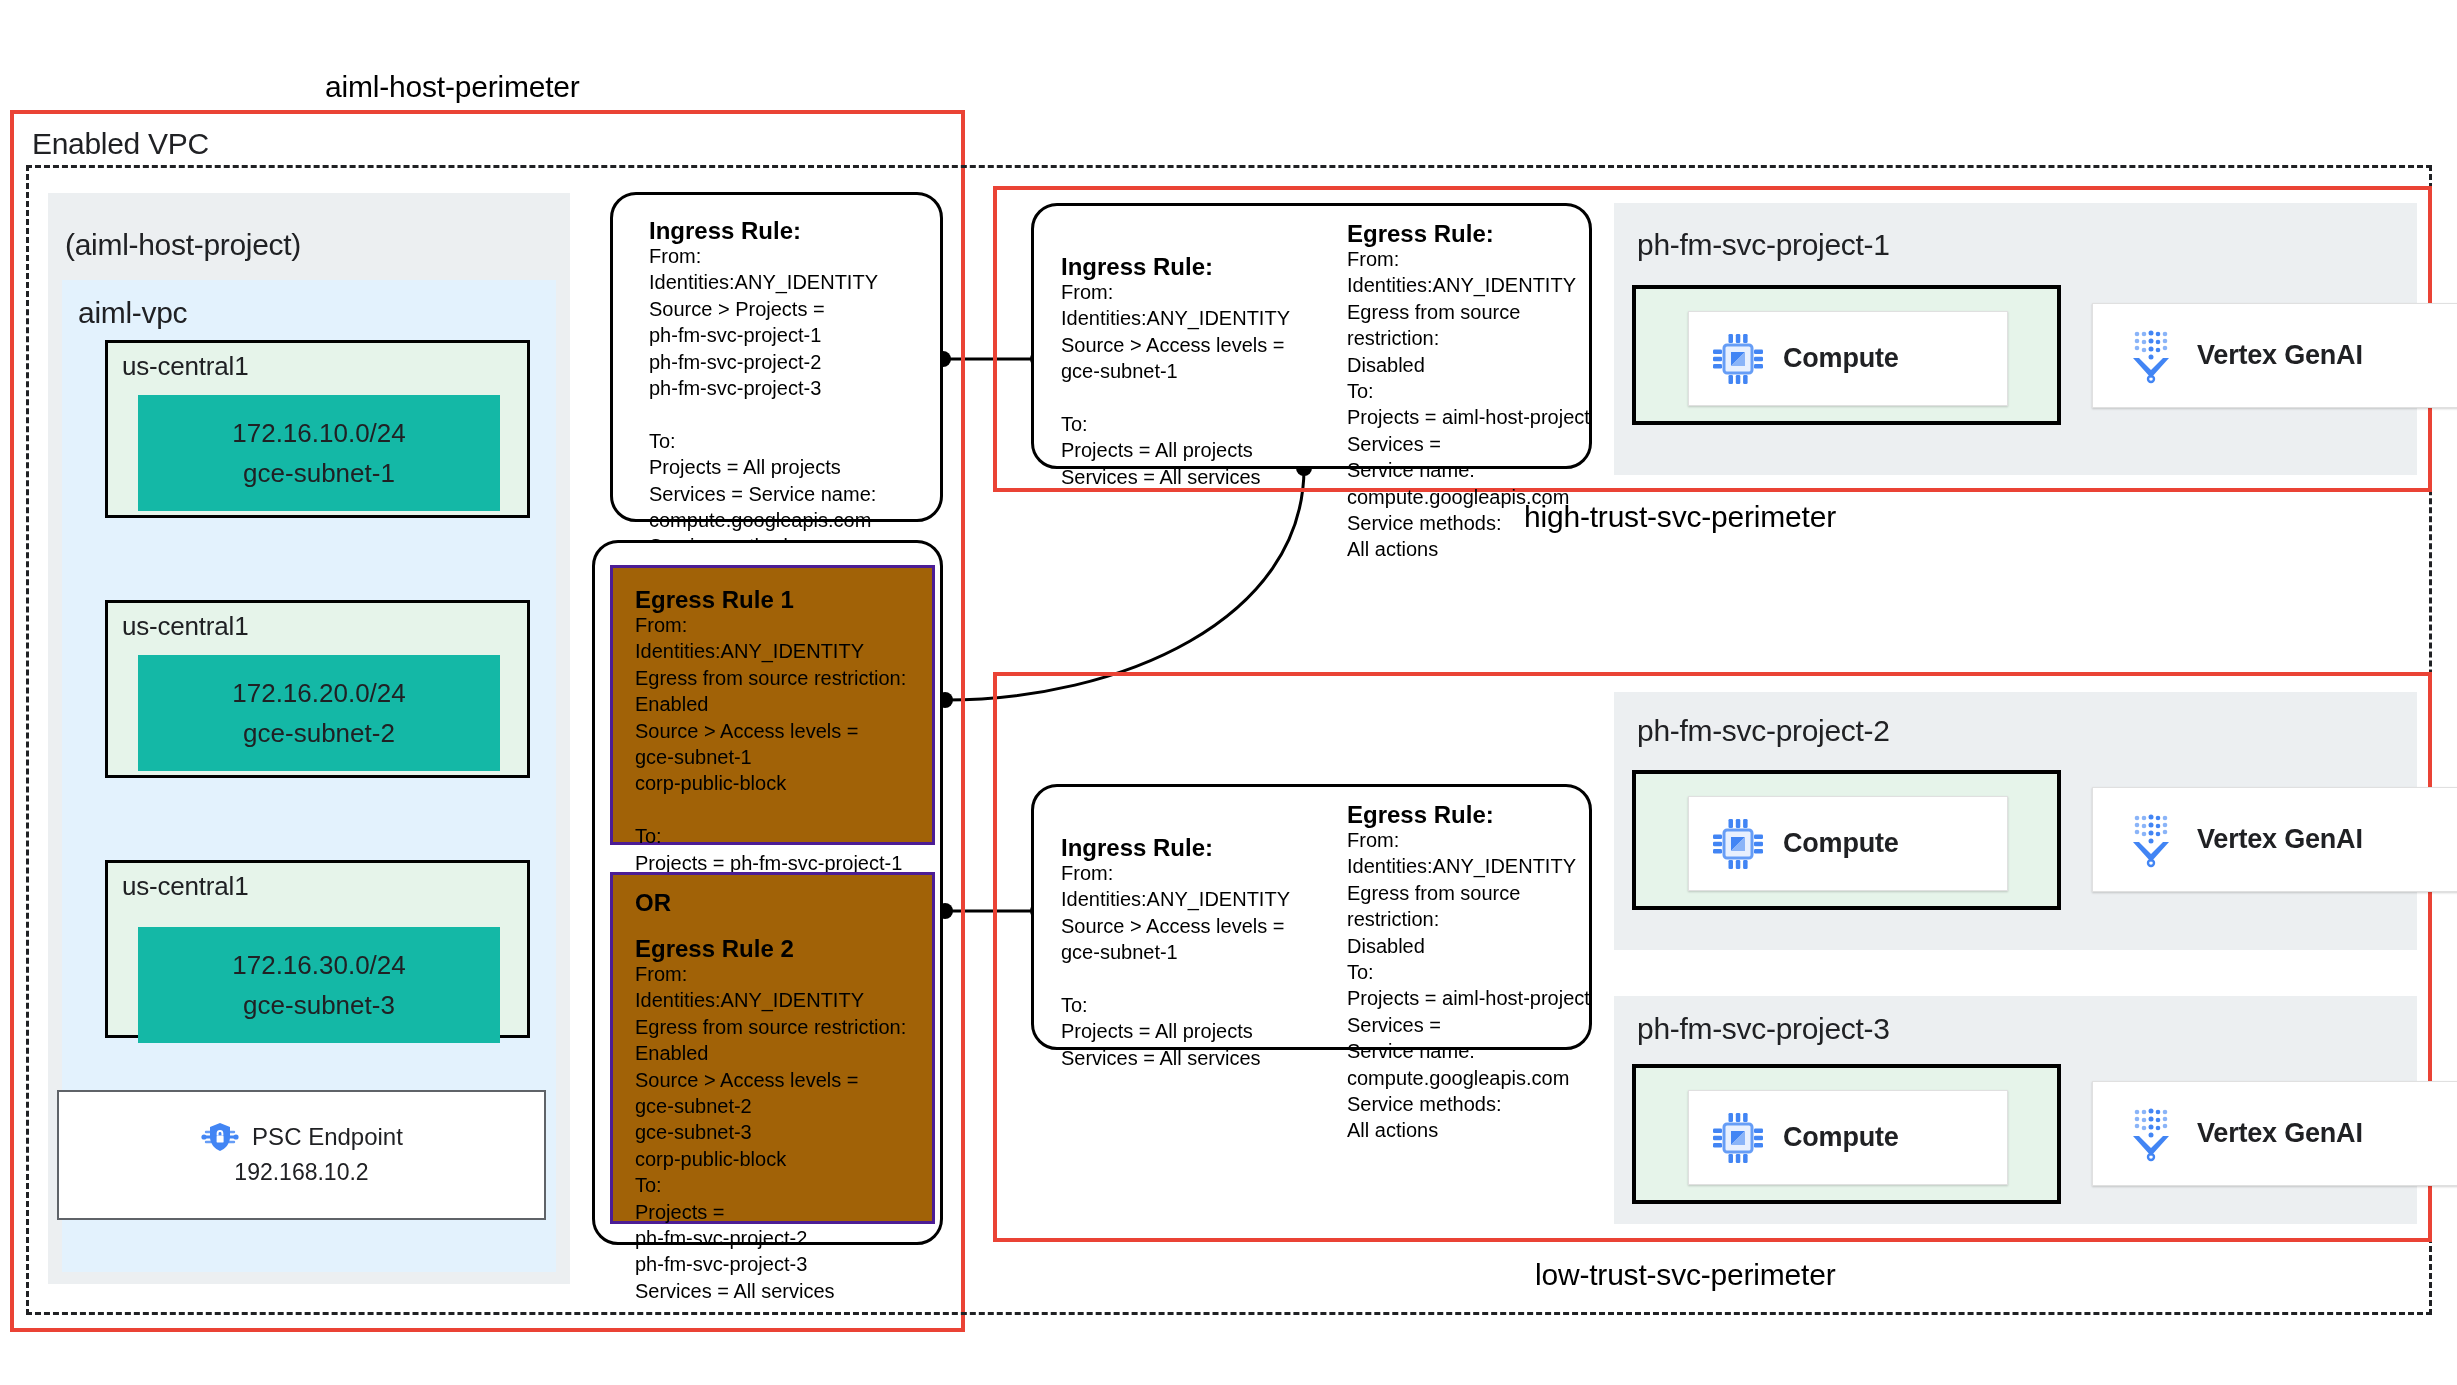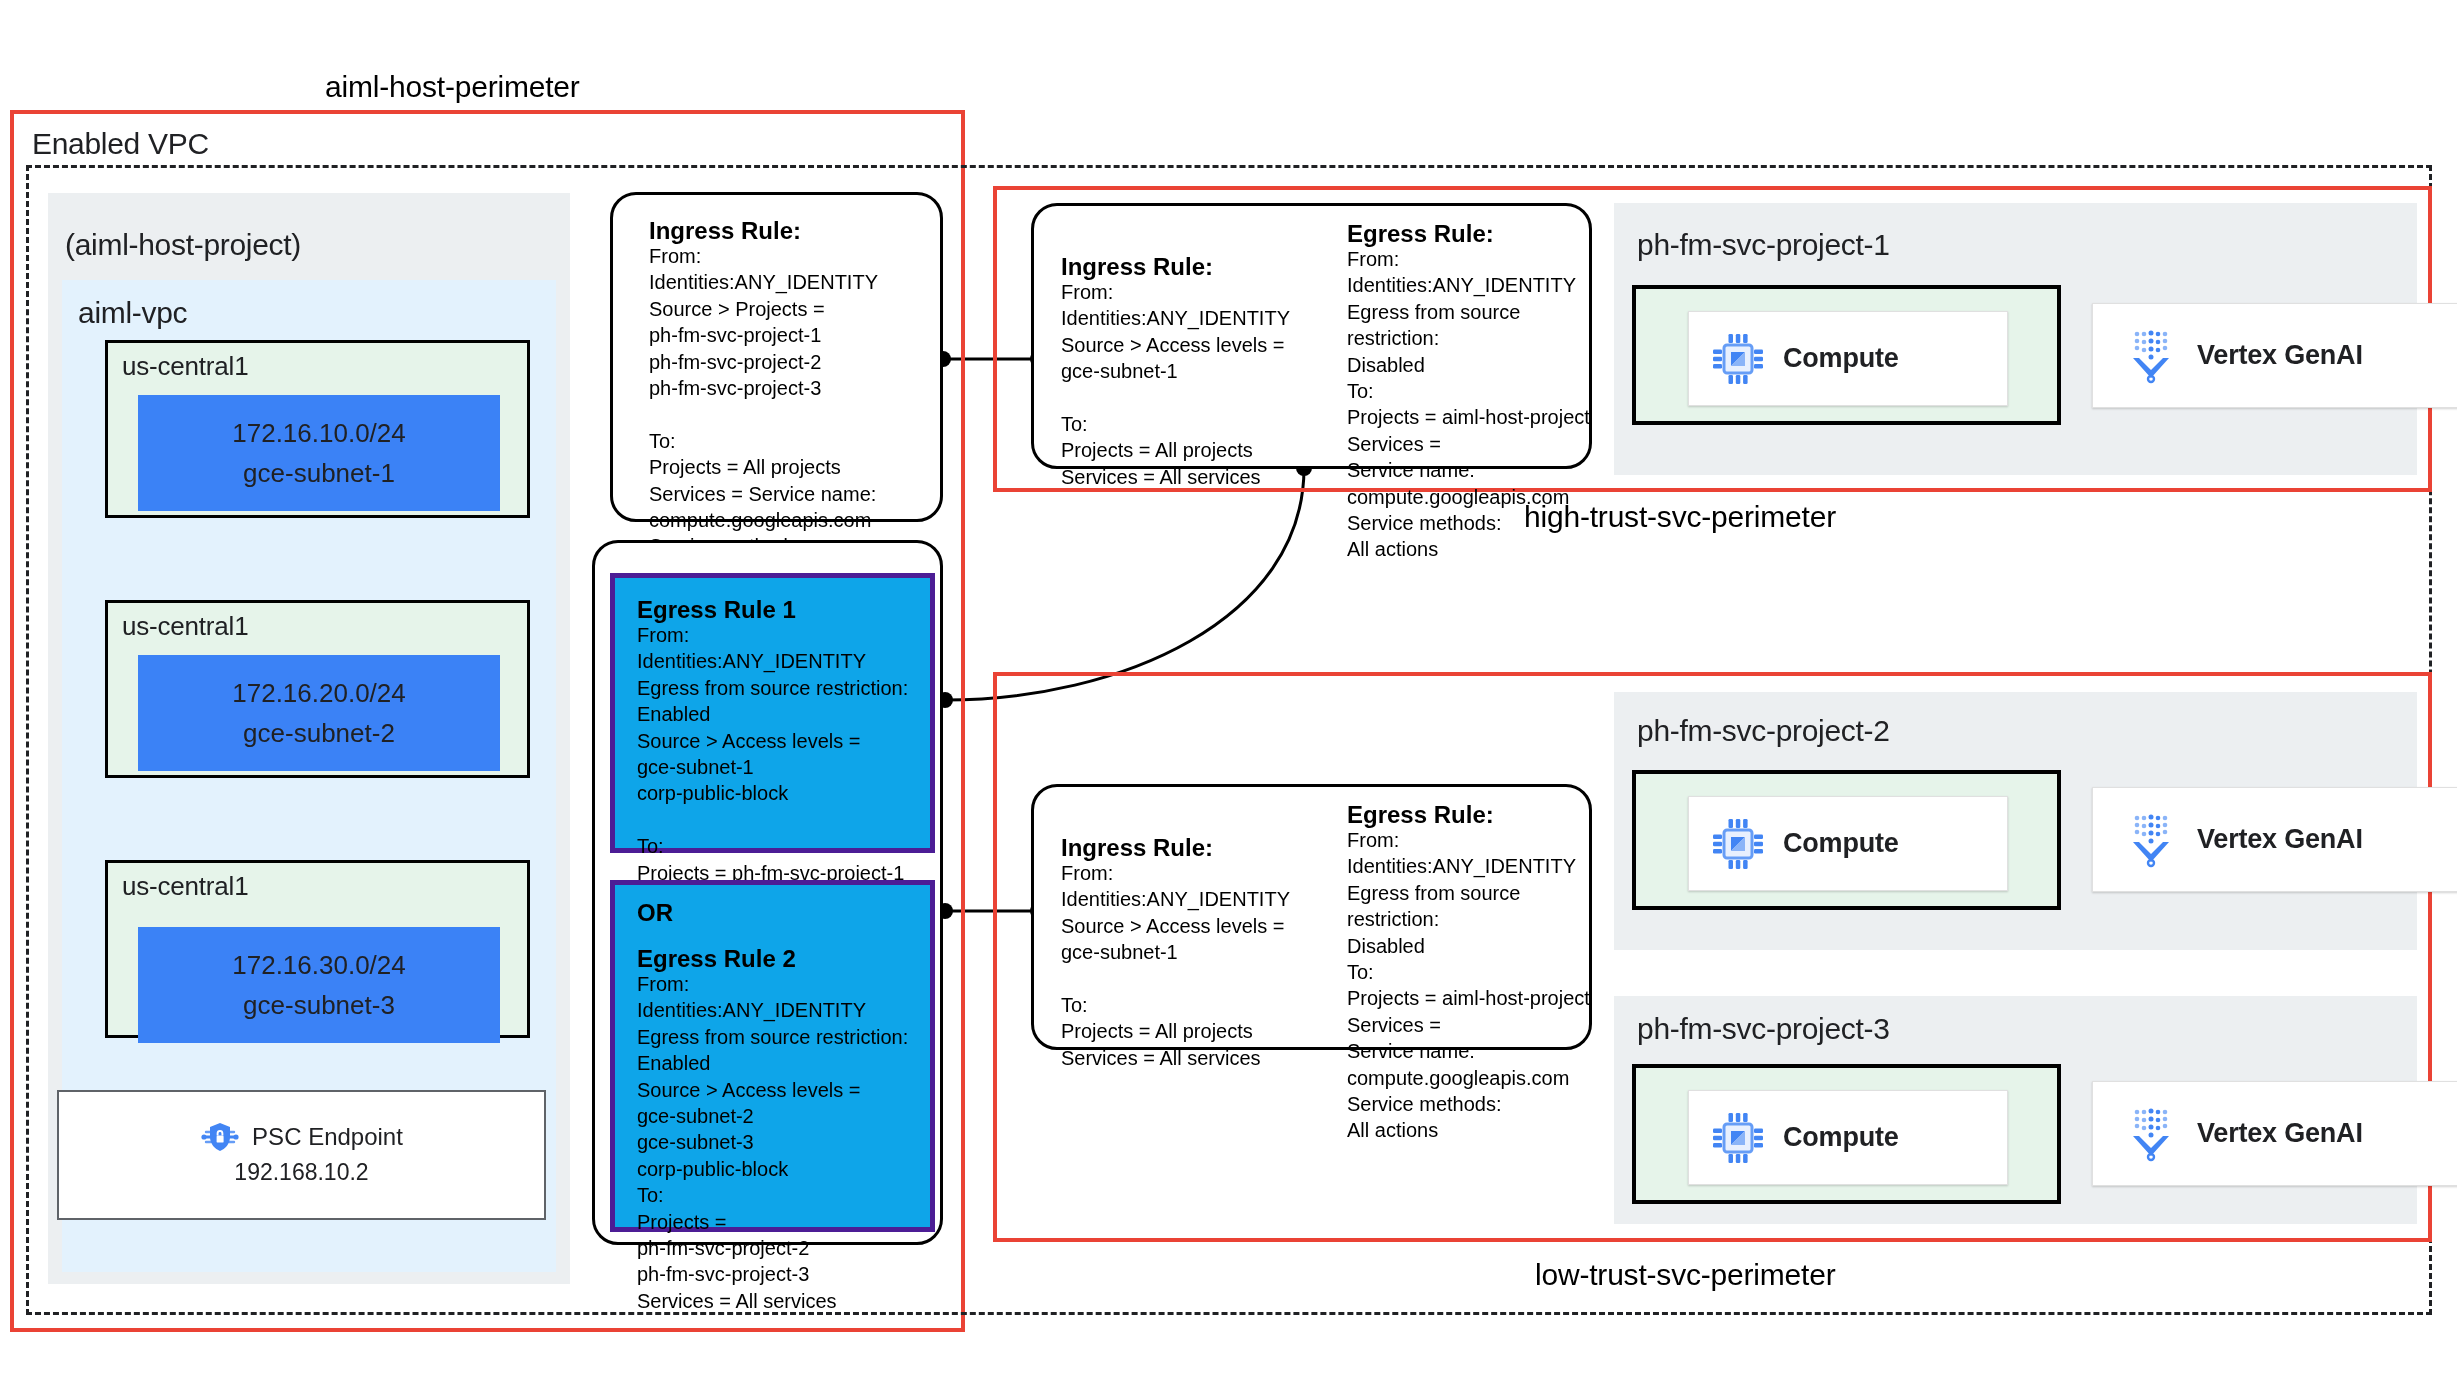--- a/index.html
+++ b/index.html
@@ -45,41 +45,41 @@
   
   .region-box {
     border: 3px solid #000;
     background: #e6f4ea;
   }
   .region-title {
     font-size: 26px; color: #202124; letter-spacing: -0.2px;
     position: absolute; left: 14px; top: 8px;
   }
   .subnet-inner {
-    position: absolute; background: #3b82f6;
+    position: absolute; background: #14b8a6;
     display: flex; flex-direction: column;
     align-items: center; justify-content: center;
   }
   .subnet-inner div { font-size: 26px; color: #202124; line-height: 1.55; }
 
   
   .psc-card {
     border: 2px solid #5f6368; background: #ffffff;
     display: flex; flex-direction: column;
     align-items: center; justify-content: center;
   }
   .psc-row { display: flex; align-items: center; gap: 12px; text-align: right; }
   .psc-label { font-size: 24px; color: #202124; }
   .psc-line { font-size: 23px; color: #202124; line-height: 1.6; }
 
   
   .rule-round {
     border: 3px solid #000; border-radius: 26px; background: #fff;
   }
-  .rule-square { border: 5px solid #4c1d95; background: #0ea5e9; margin-top: 8px; }
+  .rule-square { border: 3px solid #4c1d95; background: #a16207; }
   .rule-text {
     font-size: 20px; line-height: 1.32; color: #000;
     white-space: pre-line;
   }
   .rule-head { font-size: 24px; font-weight: bold; color: #000; }
 
   
   .compute-wrap { border: 4px solid #000; background: #e6f4ea; }
   .white-card {
     background: #ffffff; border: 1px solid #e0e0e0;

